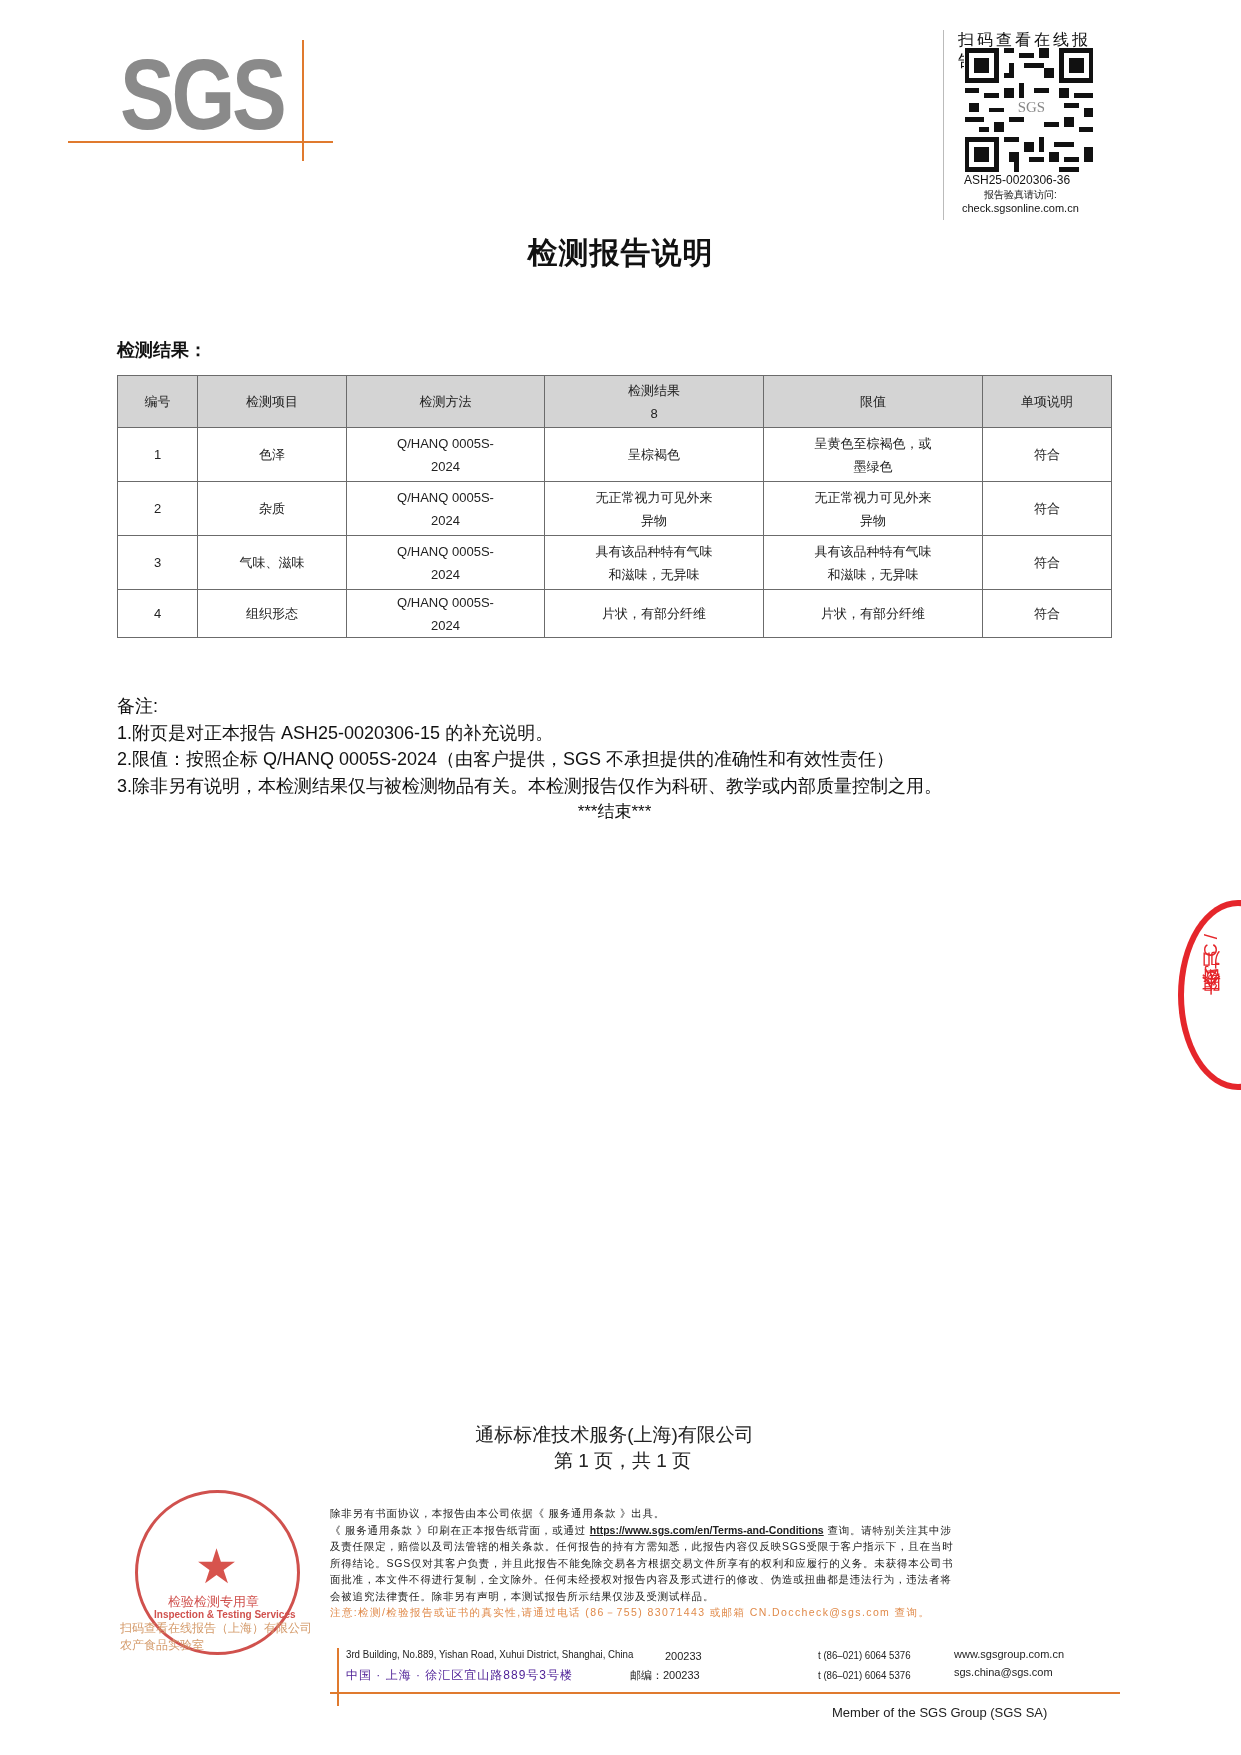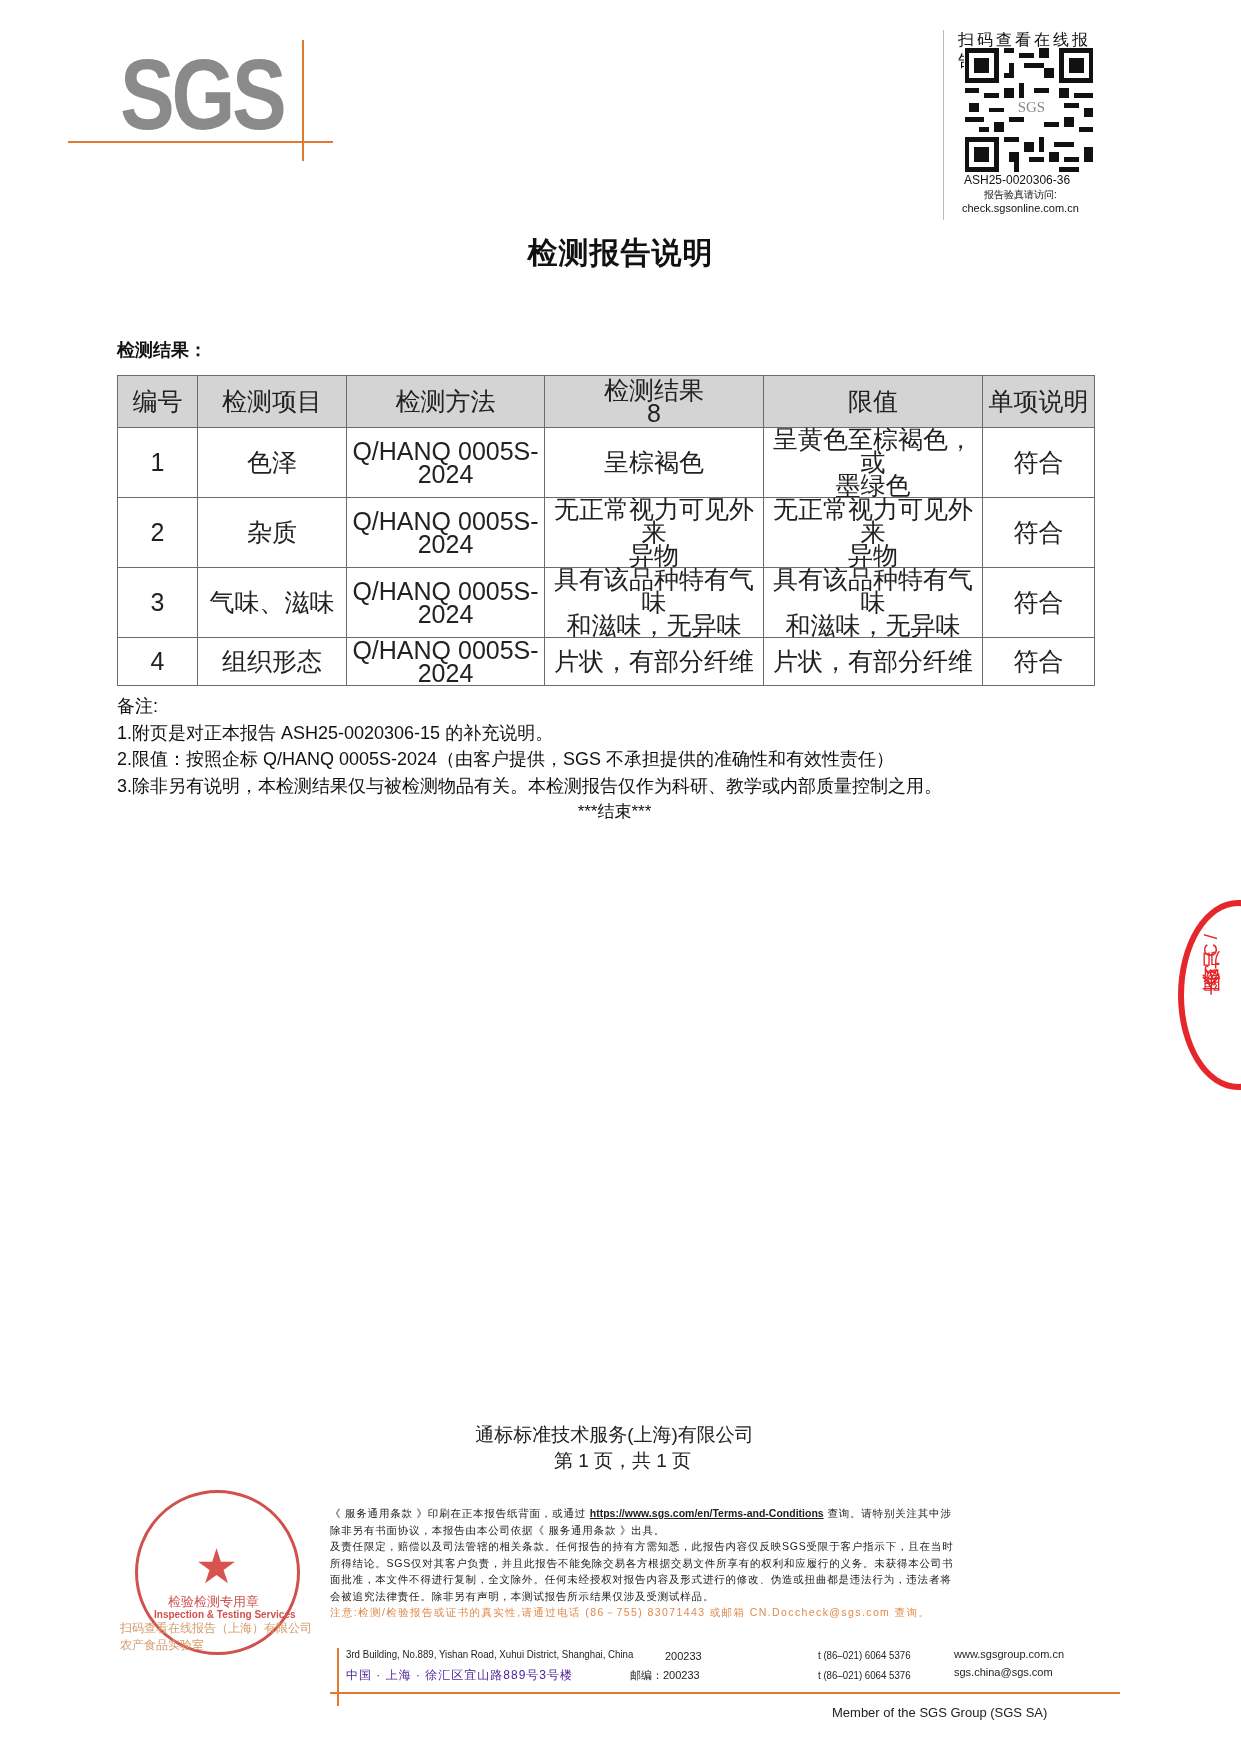--- a/index.html
+++ b/index.html
@@ -19,26 +19,26 @@
   .qr-code svg { width: 130px; height: 124px; }
   .qr-id { position: absolute; left: 20px; top: 143px; font-size: 12px; color: #111; }
   .qr-verify { position: absolute; left: 40px; top: 158px; font-size: 10px; color: #111; }
   .qr-url { position: absolute; left: 18px; top: 172px; font-size: 11px; color: #111; }
 
   
   .doc-title { position: absolute; left: 0; width: 1241px; top: 233px; text-align: center; font-size: 30px; font-weight: bold; letter-spacing: 1px; }
   .section-label { position: absolute; left: 117px; top: 338px; font-size: 18px; font-weight: bold; }
 
   
-  .results-table { position: absolute; left: 117px; top: 375px; border-collapse: collapse; font-size: 25px; }
+  .results-table { position: absolute; left: 117px; top: 375px; border-collapse: collapse; font-size: 13px; }
   .results-table th, .results-table td { border: 1.5px solid #6b6b6b; text-align: center; vertical-align: middle; line-height: 23px; padding: 0 4px; font-weight: normal; }
   .results-table th { background: #d4d4d4; height: 52px; color: #222; }
   .results-table td { height: 54px; color: #222; }
   .results-table tr.last td { height: 48px; }
-  .c1 { width: 80px; } .c2 { width: 149px; } .c3 { width: 198px; } .c4 { width: 219px; } .c5 { width: 219px; } .c6 { width: 112px; }
+  .c1 { width: 80px; } .c2 { width: 149px; } .c3 { width: 198px; } .c4 { width: 219px; } .c5 { width: 219px; } .c6 { width: 129px; }
   .multiline { white-space: pre-line; }
 
   
   .notes { position: absolute; left: 117px; top: 693px; font-size: 18px; line-height: 26.5px; color: #111; }
   .end-mark { position: absolute; left: 0; width: 1229px; top: 800px; text-align: center; font-size: 17px; }
 
   
   .edge-stamp { position: absolute; left: 1178px; top: 900px; width: 120px; height: 190px; border: 6px solid #e5262b; border-radius: 50%; border-right-color: transparent; }
   .edge-stamp-text { position: absolute; left: 1198px; top: 930px; width: 30px; font-size: 19px; color: #e5262b; transform: rotate(180deg); writing-mode: vertical-rl; letter-spacing: 4px; }
 
@@ -218,22 +218,22 @@
 
 <div class="round-stamp">
   <div class="star">★</div>
   <div class="cn">检验检测专用章</div>
   <div class="en">Inspection &amp; Testing Services</div>
 </div>
 <div class="stamp-label1">扫码查看在线报告（上海）有限公司</div>
 <div class="stamp-label2">农产食品实验室</div>
 
 <div class="legal">
+  <div>除非另有书面协议，本报告由本公司依据《 服务通用条款 》出具。</div>
   <div><span>《 服务通用条款 》印刷在正本报告纸背面，或通过 </span><span class="link">https://www.sgs.com/en/Terms-and-Conditions</span><span> 查询。请特别关注其中涉</span></div>
-  <div>除非另有书面协议，本报告由本公司依据《 服务通用条款 》出具。</div>
   <div>及责任限定，赔偿以及司法管辖的相关条款。任何报告的持有方需知悉，此报告内容仅反映SGS受限于客户指示下，且在当时</div>
   <div>所得结论。SGS仅对其客户负责，并且此报告不能免除交易各方根据交易文件所享有的权利和应履行的义务。未获得本公司书</div>
   <div>面批准，本文件不得进行复制，全文除外。任何未经授权对报告内容及形式进行的修改、伪造或扭曲都是违法行为，违法者将</div>
   <div>会被追究法律责任。除非另有声明，本测试报告所示结果仅涉及受测试样品。</div>
   <div class="warn">注意:检测/检验报告或证书的真实性,请通过电话 (86－755) 83071443 或邮箱 CN.Doccheck@sgs.com 查询。</div>
 </div>
 
 <div class="addr-block">
   <div class="addr-vline"></div>
   <div class="addr-hline"></div>

